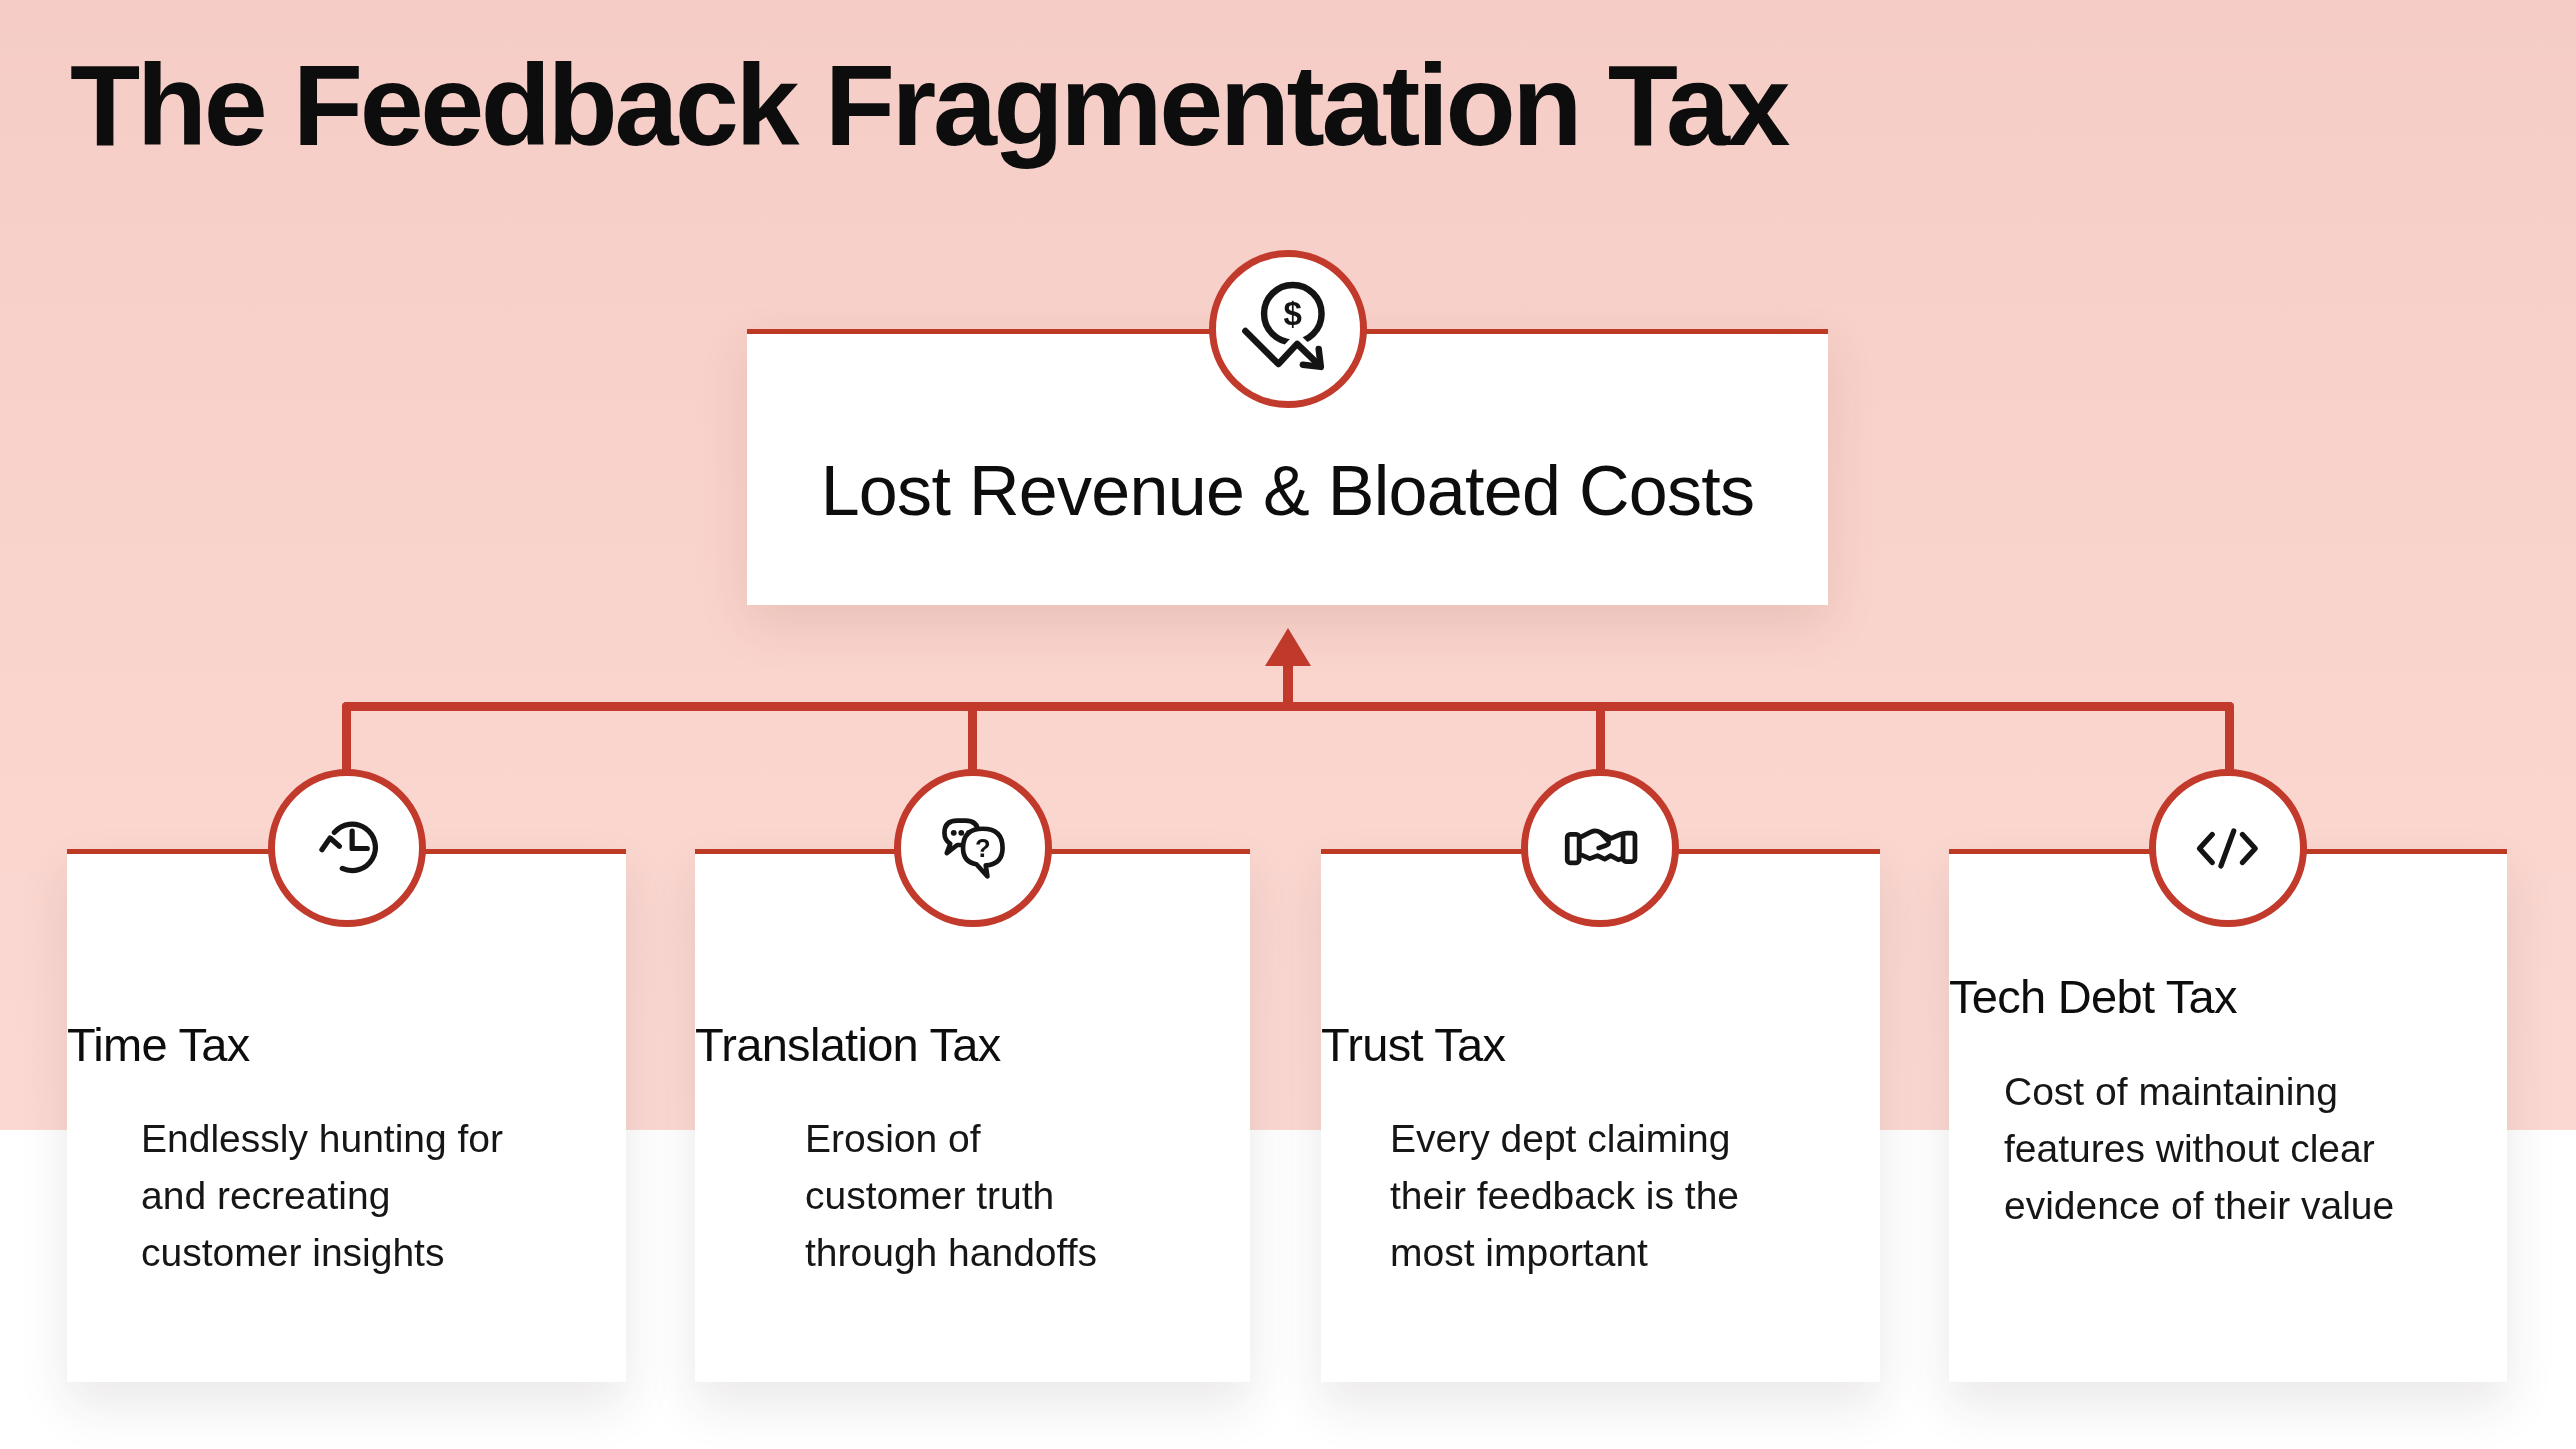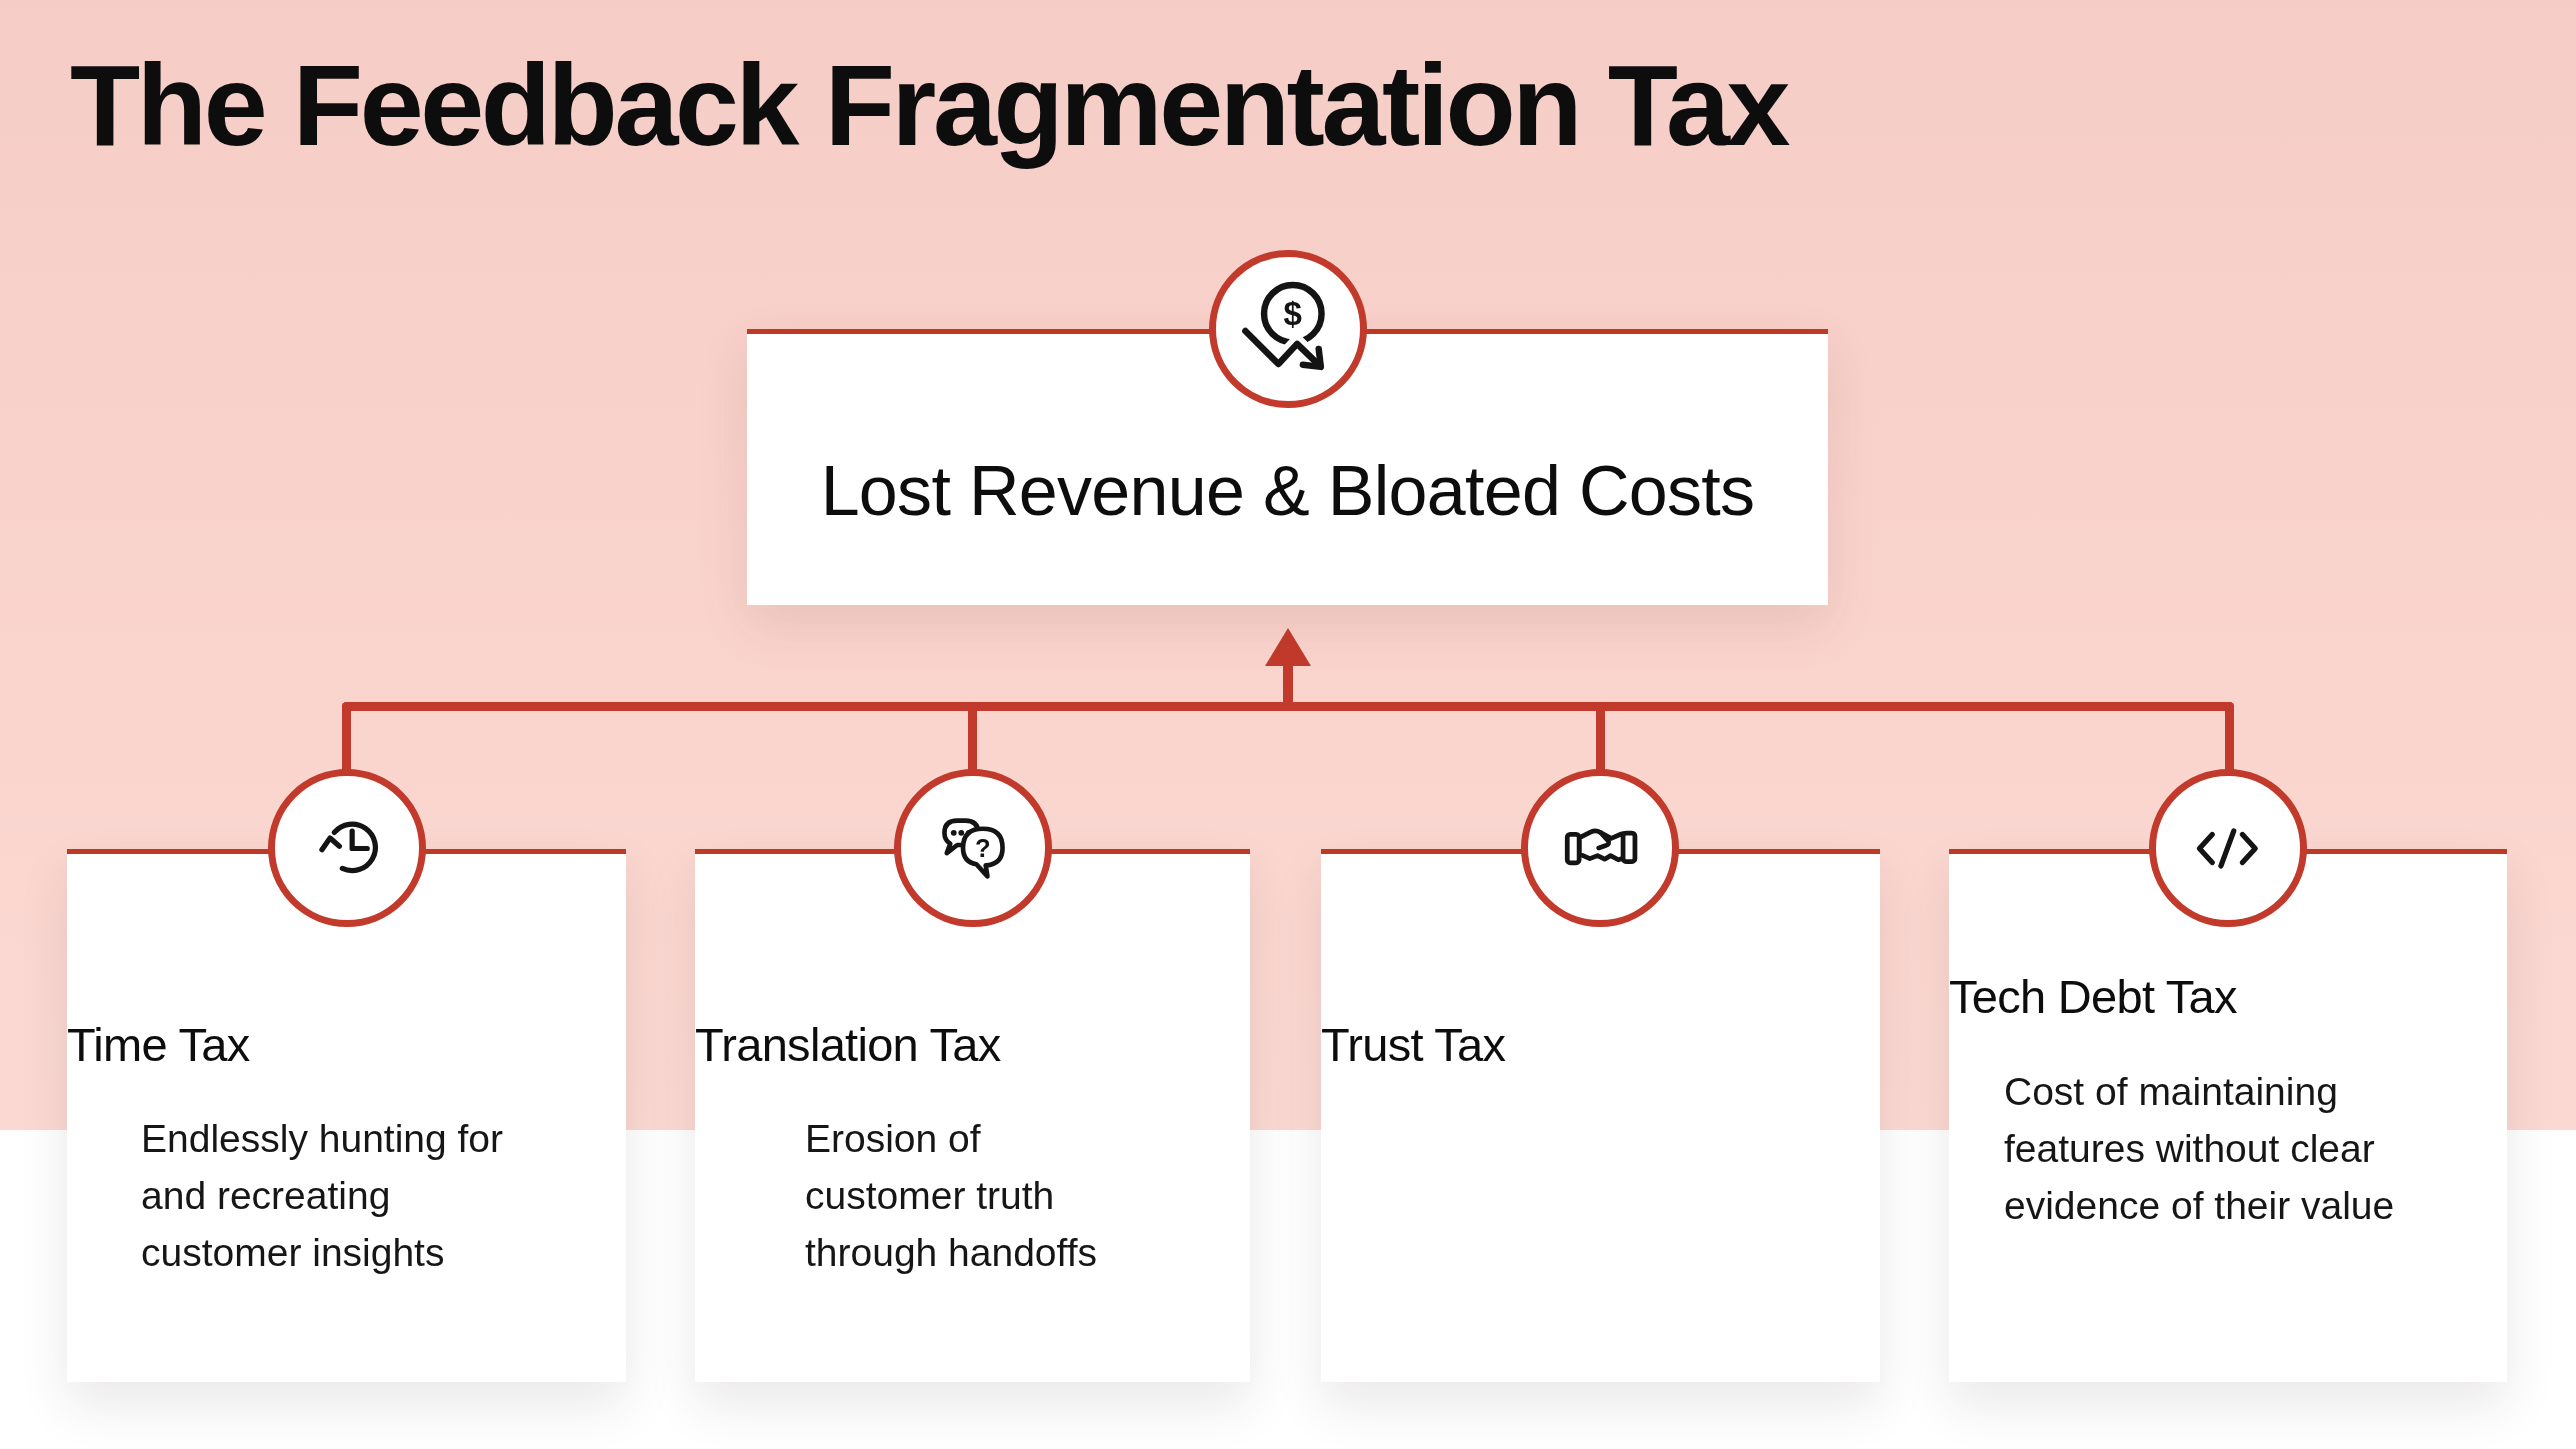--- a/index.html
+++ b/index.html
@@ -154,18 +154,19 @@
 <div class="card k1">
   <div class="card-title">Time Tax</div>
   <div class="card-desc">Endlessly hunting for and recreating customer insights</div>
 </div>
 <div class="card k2">
   <div class="card-title">Translation Tax</div>
   <div class="card-desc">Erosion of customer truth through handoffs</div>
 </div>
 <div class="card k3">
   <div class="card-title">Trust Tax</div>
+  <div class="card-desc">Every dept claiming their feedback is the most important</div>
 </div>
 <div class="card k4">
   <div class="card-title">Tech Debt Tax</div>
   <div class="card-desc">Cost of maintaining features without clear evidence of their value</div>
 </div>
 
 
 </body></html>

